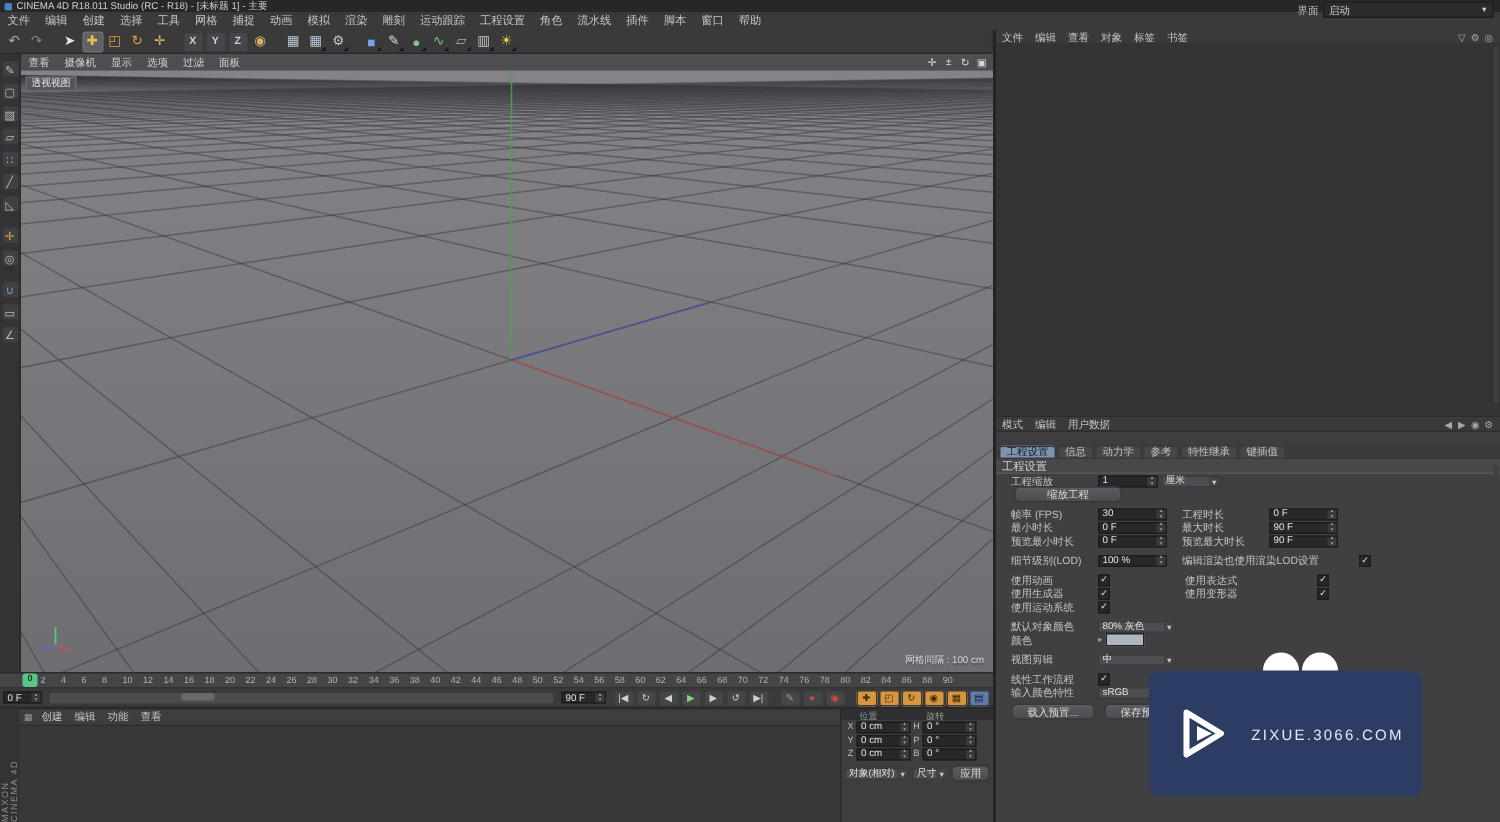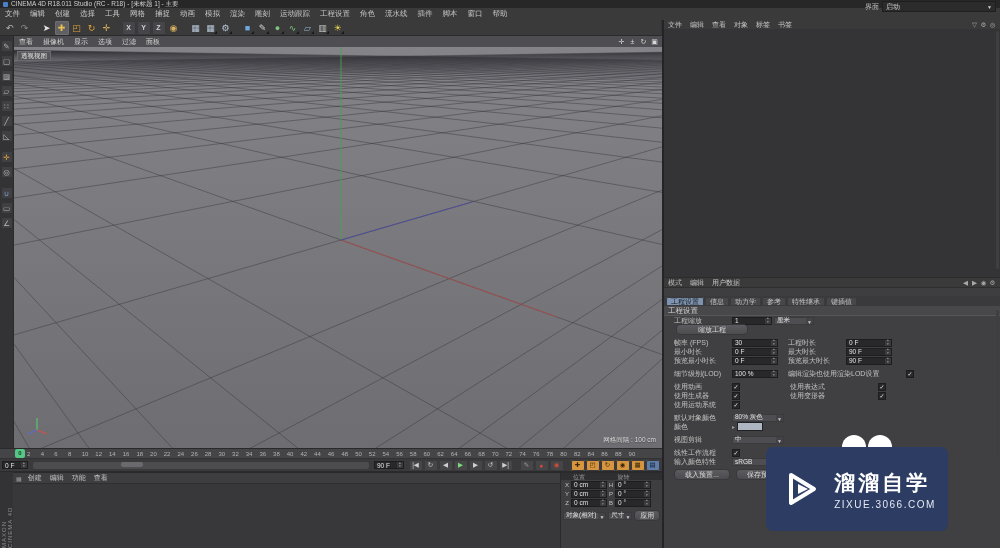--- a/index.html
+++ b/index.html
@@ -777,17 +777,16 @@
   </div>
 
   <div class="wmcircle" style="left:842px;top:435px;"></div>
   <div class="wmcircle" style="left:868px;top:435px;"></div>
   <div class="wm">
     <svg width="46" height="46">
       <path d="M13 9 L36 23 L13 37 Z" fill="none" stroke="#ffffff" stroke-width="4" stroke-linejoin="round"></path>
       <path d="M20 18 L30 23 L20 28 Z" fill="#ffffff"></path>
     </svg>
     <div class="wmtext">
-      <div class="wmtitle">溜溜自学</div>
       <div class="wmurl">ZIXUE.3066.COM</div>
     </div>
   </div>
 </div>
 
 </body></html>

